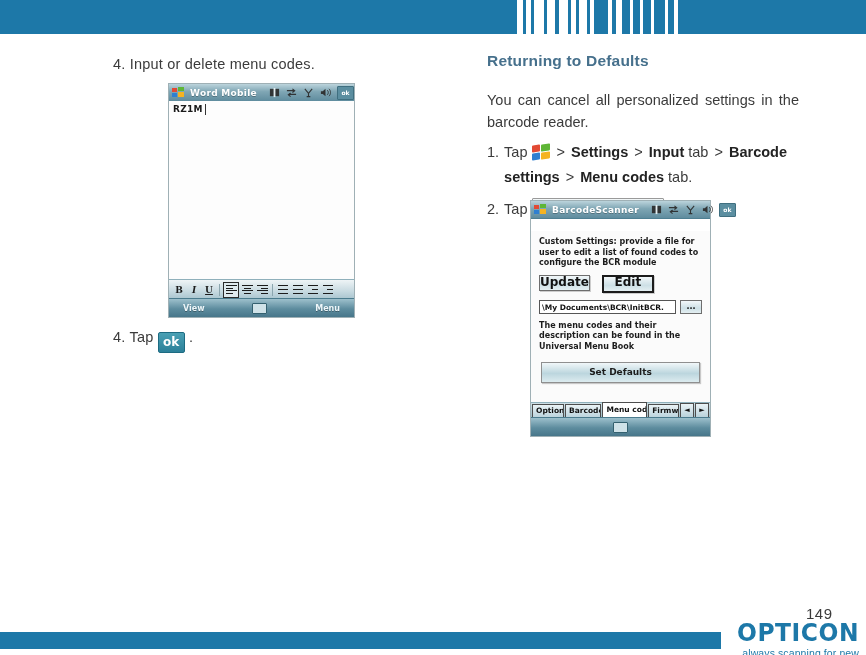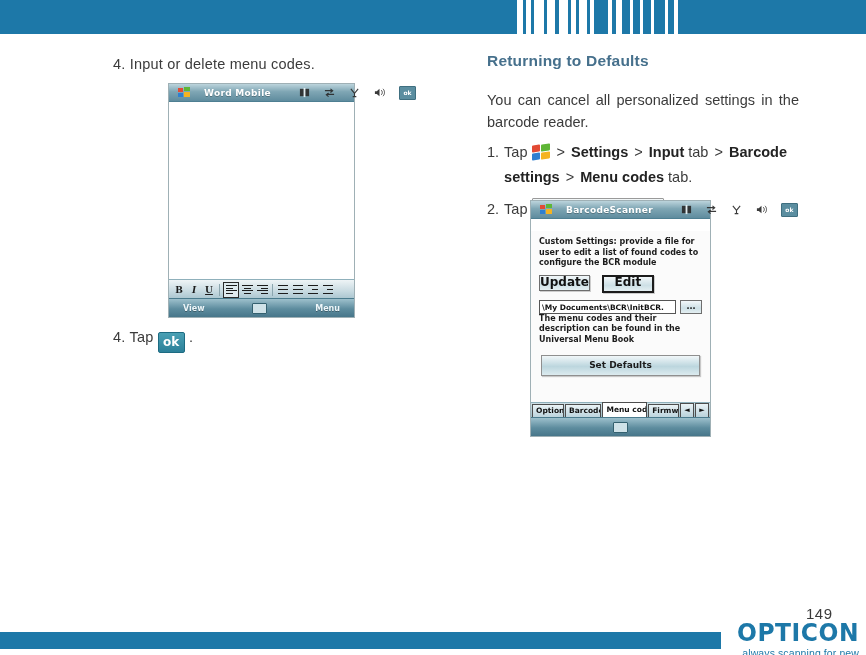--- a/index.html
+++ b/index.html
@@ -55,21 +55,21 @@
   .winlogo{display:inline-block;vertical-align:-4px;width:19px;height:17px;position:relative;}
   .winlogo i{position:absolute;display:block;border-radius:1px;}
   .wl-r{left:0;top:1px;width:8px;height:7px;background:#e24a34;transform:skewY(-8deg);}
   .wl-g{left:9px;top:0px;width:9px;height:7px;background:#5eb636;transform:skewY(-8deg);}
   .wl-b{left:0;top:9px;width:8px;height:7px;background:#2f7fd0;transform:skewY(-8deg);}
   .wl-y{left:9px;top:8px;width:9px;height:7px;background:#f5b321;transform:skewY(-8deg);}
 
   
   .pda{position:absolute;background:#fff;border:1px solid #9fb0b5;}
   .pda-title{
-    height:17px;display:flex;align-items:center;gap:14px;padding:0 9px;
+    height:17px;display:flex;align-items:center;gap:6px;padding:0 3px;
     background:linear-gradient(#bcd4dc,#7fa6b4 45%,#5f8c9e);
     border-bottom:1px solid #4e7f92;
   }
   .pda-title .ttl{
     font-size:9px;font-weight:bold;color:#ffffff;letter-spacing:.3px;
     text-shadow:0 1px 0 rgba(0,0,0,.25);font-family:"DejaVu Sans", sans-serif;
     white-space:nowrap;
   }
   .pda-title .spacer{flex:1 1 auto;}
   .ticon{width:11px;height:11px;display:block;flex:0 0 auto;opacity:.92;}
@@ -245,20 +245,24 @@
     <svg class="ticon" viewBox="0 0 12 12">
       <path d="M2 2l4 5 4-5M6 7v3M4 10.5h4" stroke="#2b2b2b" stroke-width="1.2" fill="none"></path>
     </svg>
     <svg class="ticon" viewBox="0 0 12 12">
       <path d="M1 4.5h2l3-2.5v8l-3-2.5H1z" fill="#2b2b2b"></path>
       <path d="M8 3.5c1.4 1.4 1.4 3.6 0 5M9.8 2c2.2 2.2 2.2 5.8 0 8" stroke="#2b2b2b" stroke-width="1" fill="none"></path>
     </svg>
     <span class="ok-btn">ok</span>
   </div>
 
+  <div class="wm-doc">
+    <div class="wm-text">RZ1M</div>
+    <div class="wm-caret"></div>
+  </div>
 
   <div class="wm-fmtbar">
     <span class="fbtn" style="font-weight:bold">B</span>
     <span class="fbtn" style="font-style:italic">I</span>
     <span class="fbtn" style="text-decoration:underline">U</span>
     <span class="fsep"></span>
     <span class="fbtn sel">
       <span class="algn">
           <u style="width:11px"></u>
           <u style="width:7px"></u>
@@ -393,21 +397,21 @@
   <div class="bs-body">
     <div class="bs-p">Custom Settings: provide a file for user to edit a list of found codes to configure the BCR module</div>
     <div class="bs-row">
       <span class="bs-btn">Update</span>
       <span class="bs-btn thick">Edit</span>
     </div>
     <div class="bs-field-row">
       <span class="bs-field">\My Documents\BCR\InitBCR.</span>
       <span class="bs-dots">...</span>
     </div>
-    <div class="bs-p" style="">The menu codes and their description can be found in the Universal Menu Book</div>
+    <div class="bs-p" style="margin-top:7px">The menu codes and their description can be found in the Universal Menu Book</div>
     <div class="bs-setdef">Set Defaults</div>
   </div>
 
   <div class="bs-tabs" id="bs-tabs">
       <div class="bs-tab">Options</div>
       <div class="bs-tab">Barcodes</div>
       <div class="bs-tab active">Menu codes</div>
       <div class="bs-tab">Firmwa</div>
       <div class="bs-arrows">
         <div class="bs-arw">◄</div>

